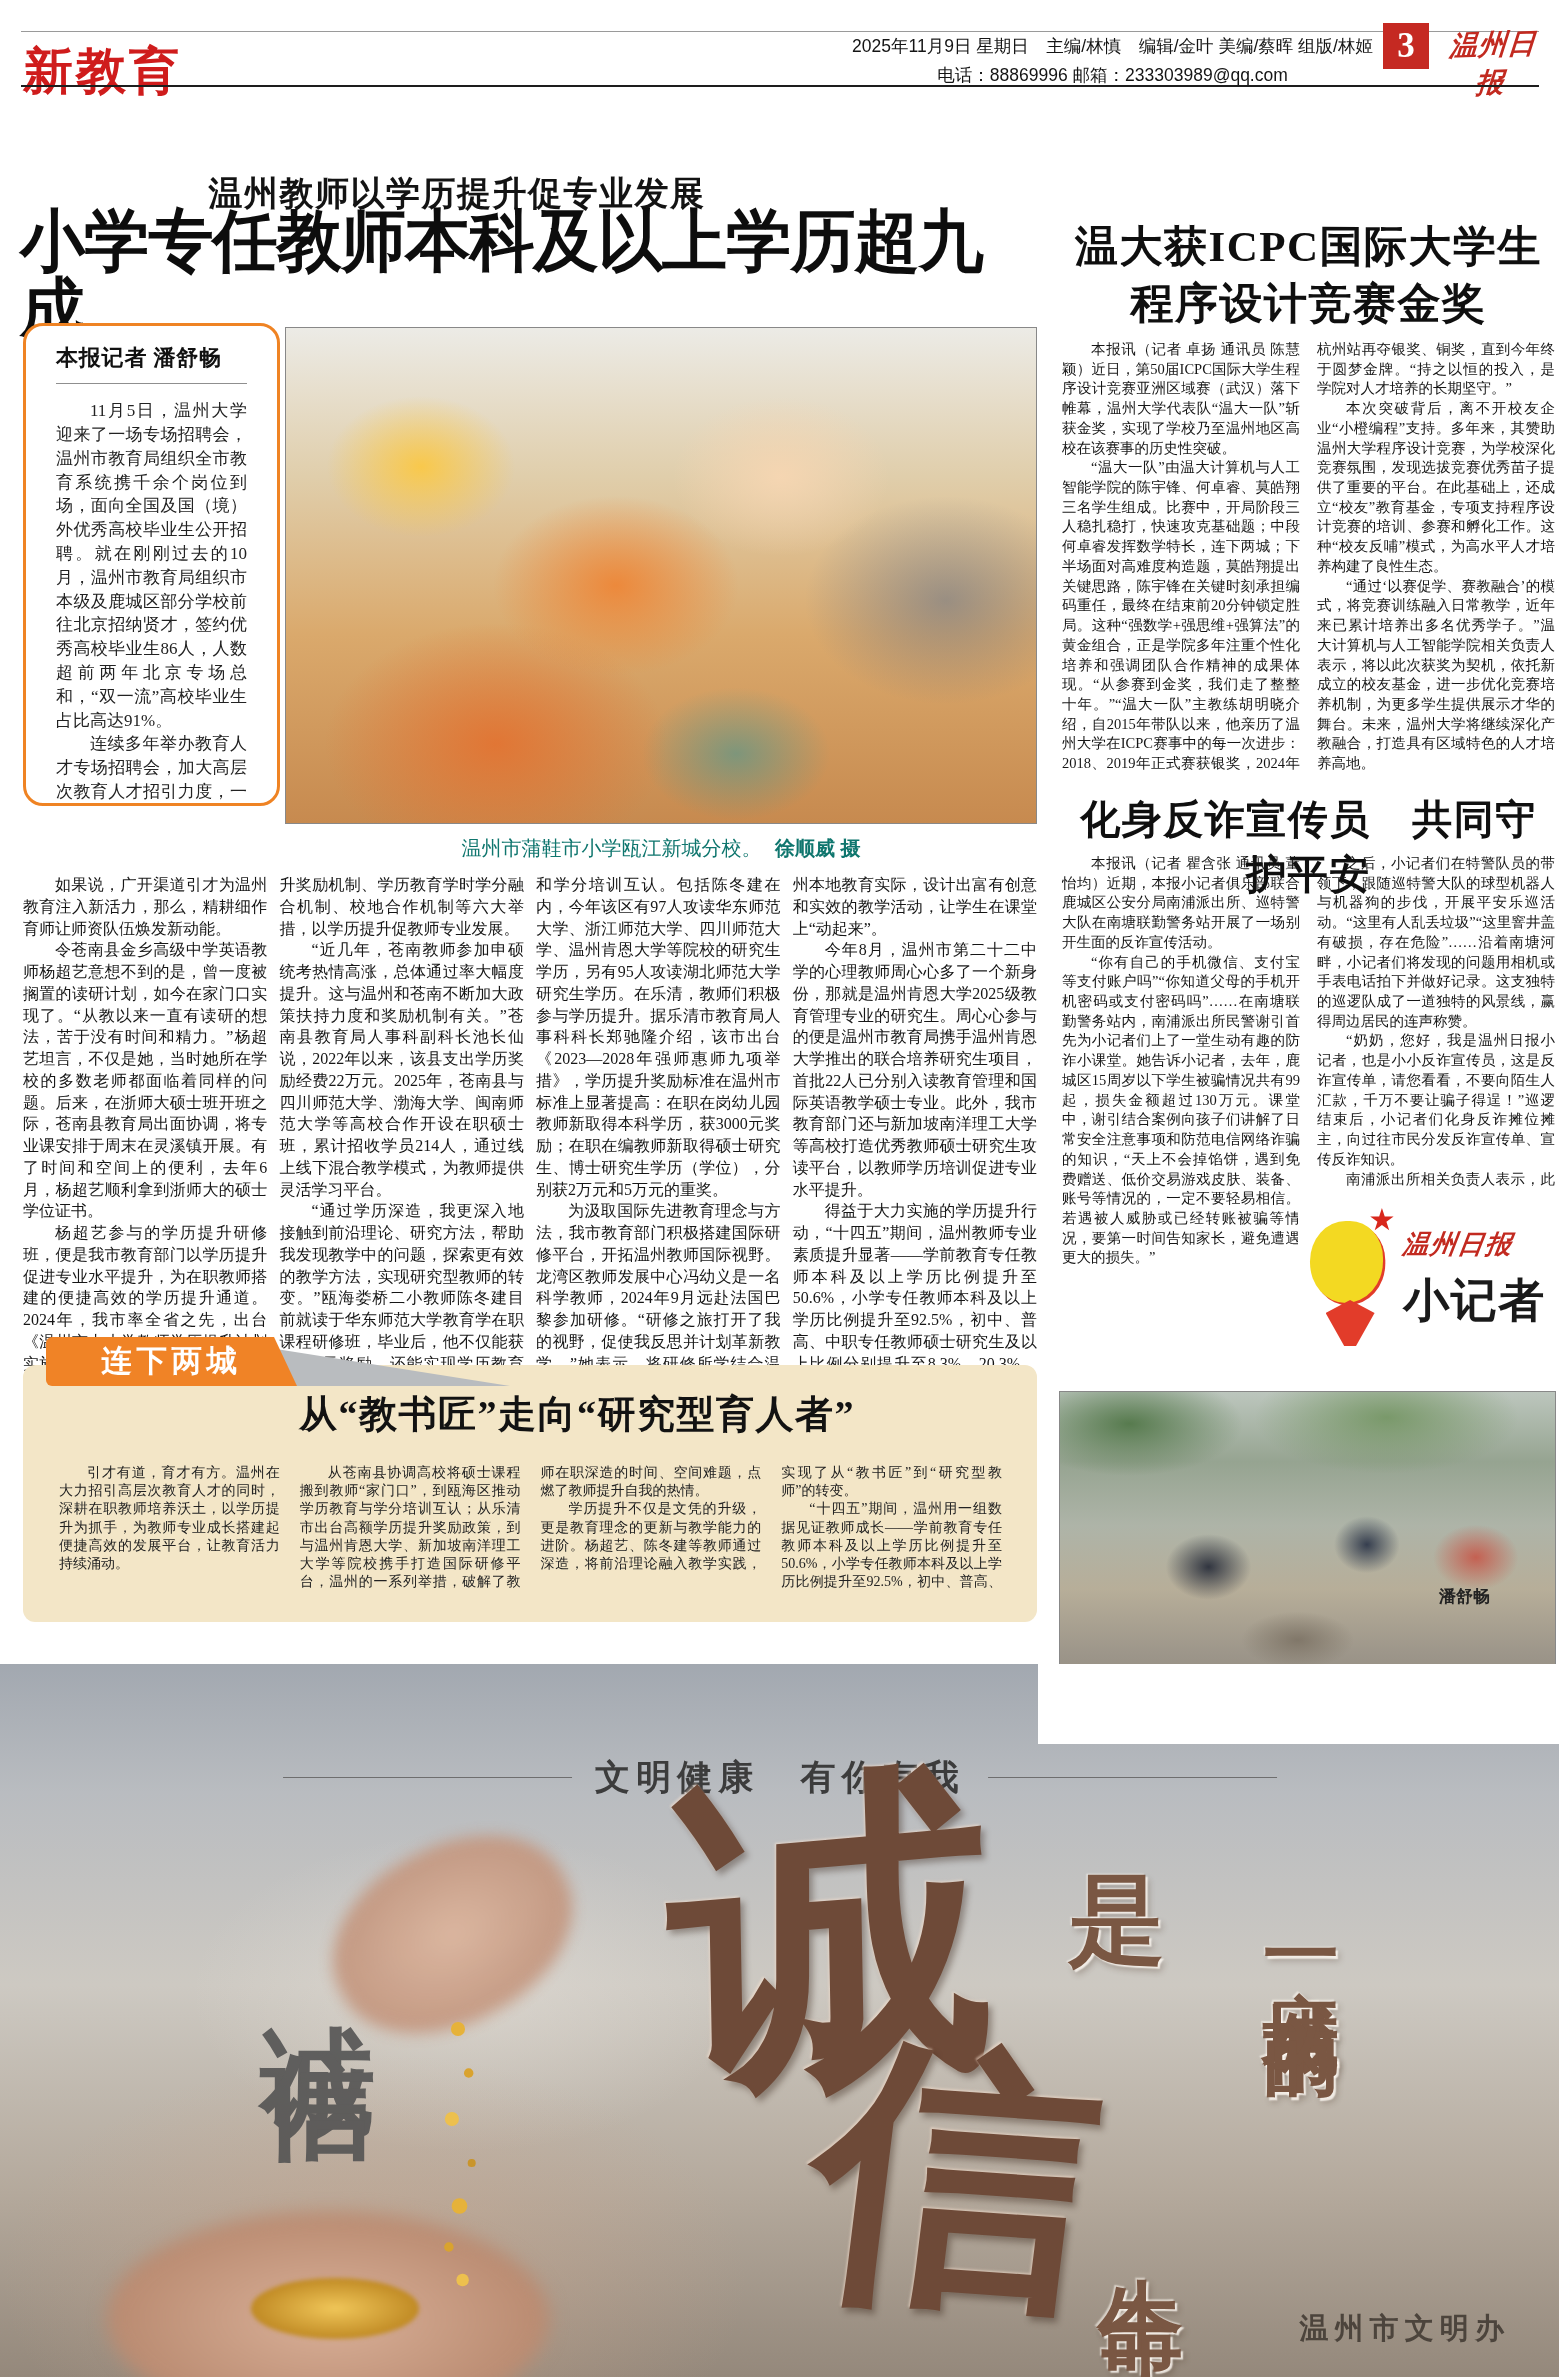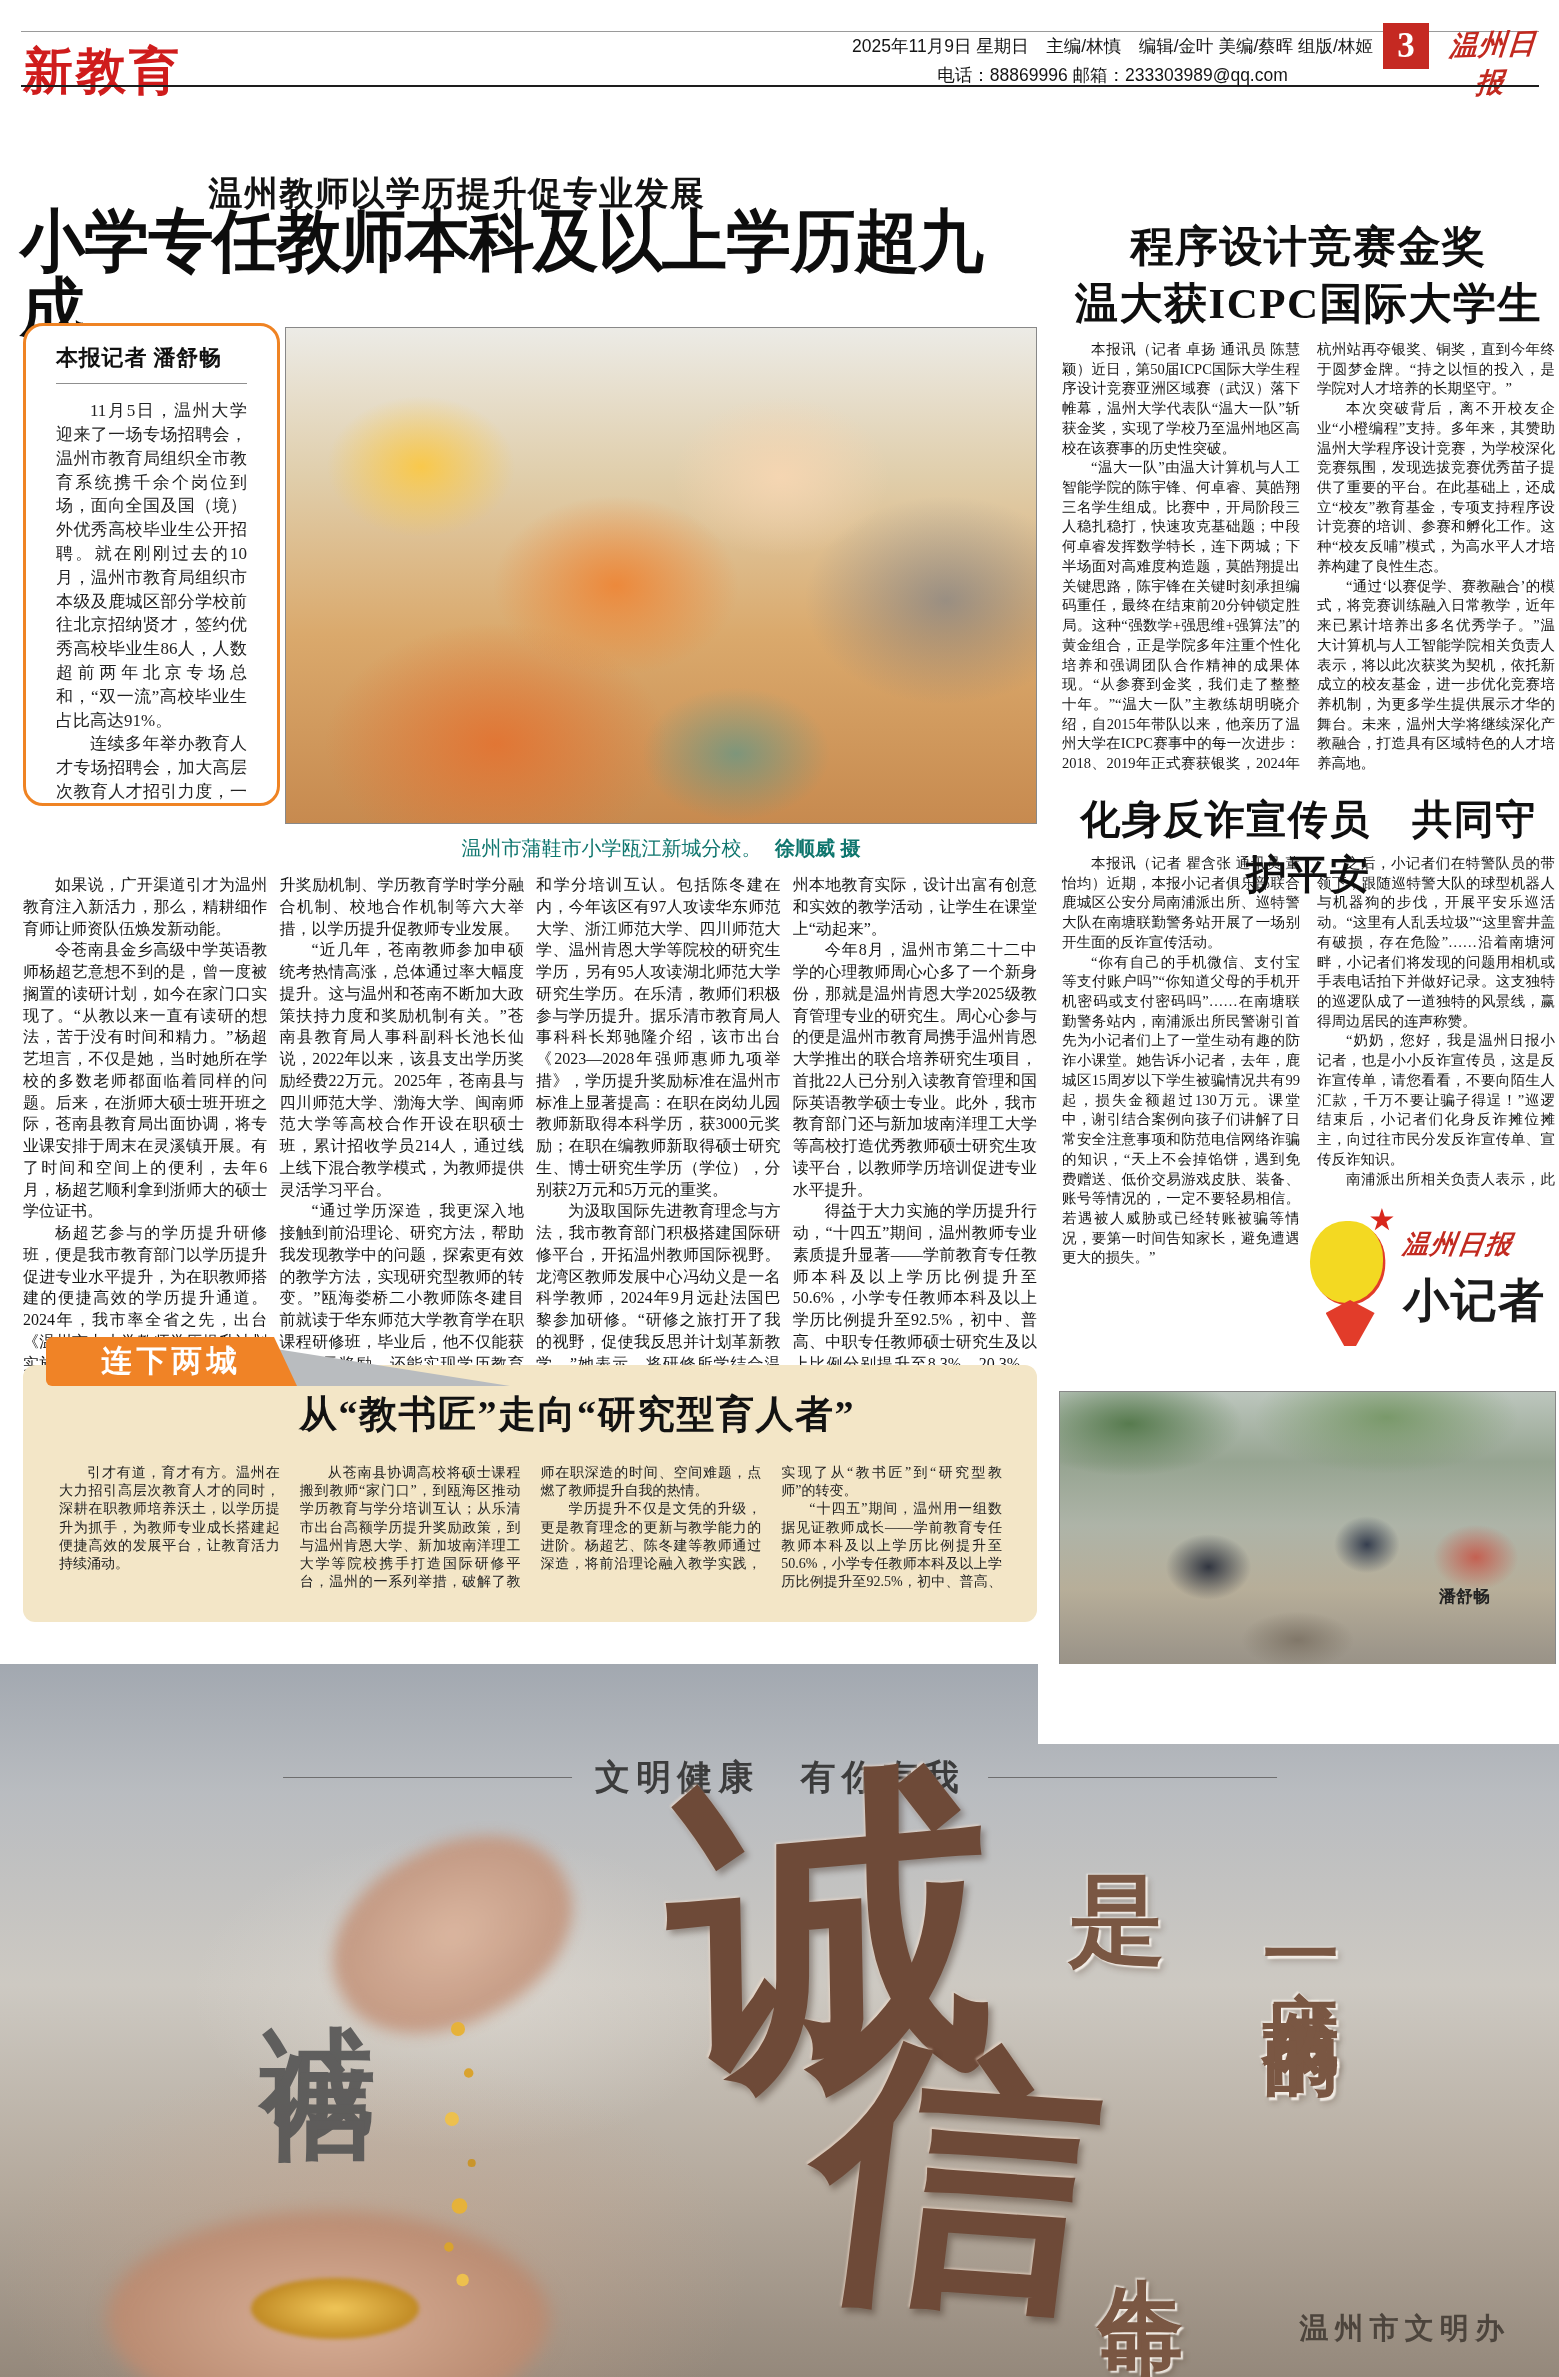--- a/index.html
+++ b/index.html
@@ -236,22 +236,22 @@
       <p class="para">令苍南县金乡高级中学英语教师杨超艺意想不到的是，曾一度被搁置的读研计划，如今在家门口实现了。“从教以来一直有读研的想法，苦于没有时间和精力。”杨超艺坦言，不仅是她，当时她所在学校的多数老师都面临着同样的问题。后来，在浙师大硕士班开班之际，苍南县教育局出面协调，将专业课安排于周末在灵溪镇开展。有了时间和空间上的便利，去年6月，杨超艺顺利拿到浙师大的硕士学位证书。</p>
       <p class="para">杨超艺参与的学历提升研修班，便是我市教育部门以学历提升促进专业水平提升，为在职教师搭建的便捷高效的学历提升通道。2024年，我市率全省之先，出台《温州市中小学教师学历提升计划实施办法》，通过建立健全学历提升奖励机制、学历教育学时学分融合机制、校地合作机制等六大举措，以学历提升促教师专业发展。</p>
       <p class="para">“近几年，苍南教师参加申硕统考热情高涨，总体通过率大幅度提升。这与温州和苍南不断加大政策扶持力度和奖励机制有关。”苍南县教育局人事科副科长池长仙说，2022年以来，该县支出学历奖励经费22万元。2025年，苍南县与四川师范大学、渤海大学、闽南师范大学等高校合作开设在职硕士班，累计招收学员214人，通过线上线下混合教学模式，为教师提供灵活学习平台。</p>
       <p class="para">“通过学历深造，我更深入地接触到前沿理论、研究方法，帮助我发现教学中的问题，探索更有效的教学方法，实现研究型教师的转变。”瓯海娄桥二小教师陈冬建目前就读于华东师范大学教育学在职课程研修班，毕业后，他不仅能获得1万元奖励，还能实现学历教育和学分培训互认。包括陈冬建在内，今年该区有97人攻读华东师范大学、浙江师范大学、四川师范大学、温州肯恩大学等院校的研究生学历，另有95人攻读湖北师范大学研究生学历。在乐清，教师们积极参与学历提升。据乐清市教育局人事科科长郑驰隆介绍，该市出台《2023—2028年强师惠师九项举措》，学历提升奖励标准在温州市标准上显著提高：在职在岗幼儿园教师新取得本科学历，获3000元奖励；在职在编教师新取得硕士研究生、博士研究生学历（学位），分别获2万元和5万元的重奖。</p>
       <p class="para">为汲取国际先进教育理念与方法，我市教育部门积极搭建国际研修平台，开拓温州教师国际视野。龙湾区教师发展中心冯幼义是一名科学教师，2024年9月远赴法国巴黎参加研修。“研修之旅打开了我的视野，促使我反思并计划革新教学。”她表示，将研修所学结合温州本地教育实际，设计出富有创意和实效的教学活动，让学生在课堂上“动起来”。</p>
       <p class="para">今年8月，温州市第二十二中学的心理教师周心心多了一个新身份，那就是温州肯恩大学2025级教育管理专业的研究生。周心心参与的便是温州市教育局携手温州肯恩大学推出的联合培养研究生项目，首批22人已分别入读教育管理和国际英语教学硕士专业。此外，我市教育部门还与新加坡南洋理工大学等高校打造优秀教师硕士研究生攻读平台，以教师学历培训促进专业水平提升。</p>
       <p class="para">得益于大力实施的学历提升行动，“十四五”期间，温州教师专业素质提升显著——学前教育专任教师本科及以上学历比例提升至50.6%，小学专任教师本科及以上学历比例提升至92.5%，初中、普高、中职专任教师硕士研究生及以上比例分别提升至8.3%、20.3%、10.7%。全市教师队伍建设再攀新高峰——“三层次”领军教师超1.3万人次，现有在岗省特级教师133人，省正高级职称教师279人，近两年新增正高级、省特级教师数均居全省第二；每年招引新教师超3000人，新教师研究生学历、“双一流”高校毕业生占比均创历史新高。</p>
     </div>
 
   <div class="abs icpc-head">
+    <div>温大获ICPC国际大学生</div>
     <div>程序设计竞赛金奖</div>
-    <div>温大获ICPC国际大学生</div>
   </div>
   <div class="abs icpc-body">
       <p class="para">本报讯（记者 卓扬 通讯员 陈慧颖）近日，第50届ICPC国际大学生程序设计竞赛亚洲区域赛（武汉）落下帷幕，温州大学代表队“温大一队”斩获金奖，实现了学校乃至温州地区高校在该赛事的历史性突破。</p>
       <p class="para">“温大一队”由温大计算机与人工智能学院的陈宇锋、何卓睿、莫皓翔三名学生组成。比赛中，开局阶段三人稳扎稳打，快速攻克基础题；中段何卓睿发挥数学特长，连下两城；下半场面对高难度构造题，莫皓翔提出关键思路，陈宇锋在关键时刻承担编码重任，最终在结束前20分钟锁定胜局。这种“强数学+强思维+强算法”的黄金组合，正是学院多年注重个性化培养和强调团队合作精神的成果体现。“从参赛到金奖，我们走了整整十年。”“温大一队”主教练胡明晓介绍，自2015年带队以来，他亲历了温州大学在ICPC赛事中的每一次进步：2018、2019年正式赛获银奖，2024年杭州站再夺银奖、铜奖，直到今年终于圆梦金牌。“持之以恒的投入，是学院对人才培养的长期坚守。”</p>
       <p class="para">本次突破背后，离不开校友企业“小橙编程”支持。多年来，其赞助温州大学程序设计竞赛，为学校深化竞赛氛围，发现选拔竞赛优秀苗子提供了重要的平台。在此基础上，还成立“校友”教育基金，专项支持程序设计竞赛的培训、参赛和孵化工作。这种“校友反哺”模式，为高水平人才培养构建了良性生态。</p>
       <p class="para">“通过‘以赛促学、赛教融合’的模式，将竞赛训练融入日常教学，近年来已累计培养出多名优秀学子。”温大计算机与人工智能学院相关负责人表示，将以此次获奖为契机，依托新成立的校友基金，进一步优化竞赛培养机制，为更多学生提供展示才华的舞台。未来，温州大学将继续深化产教融合，打造具有区域特色的人才培养高地。</p>
     </div>
 
   <div class="abs fz-head">化身反诈宣传员　共同守护平安</div>
   <div class="abs fz-body">

